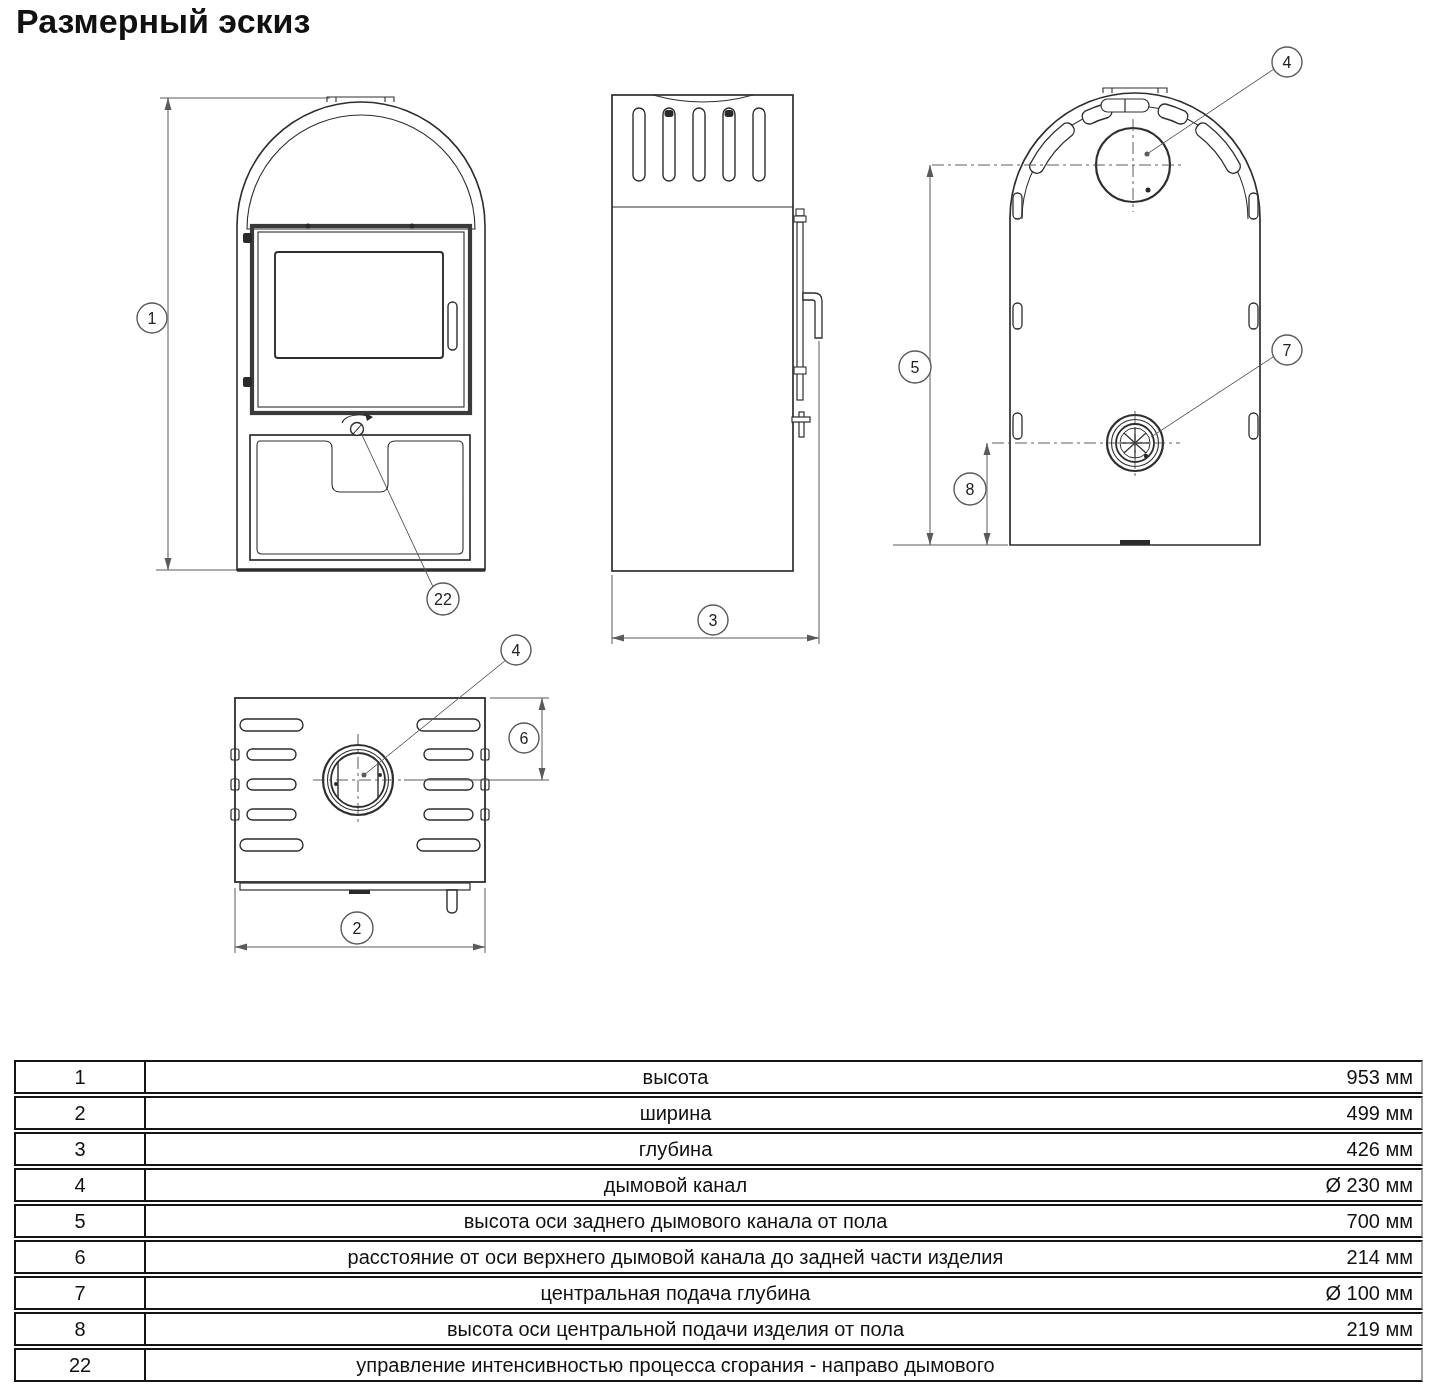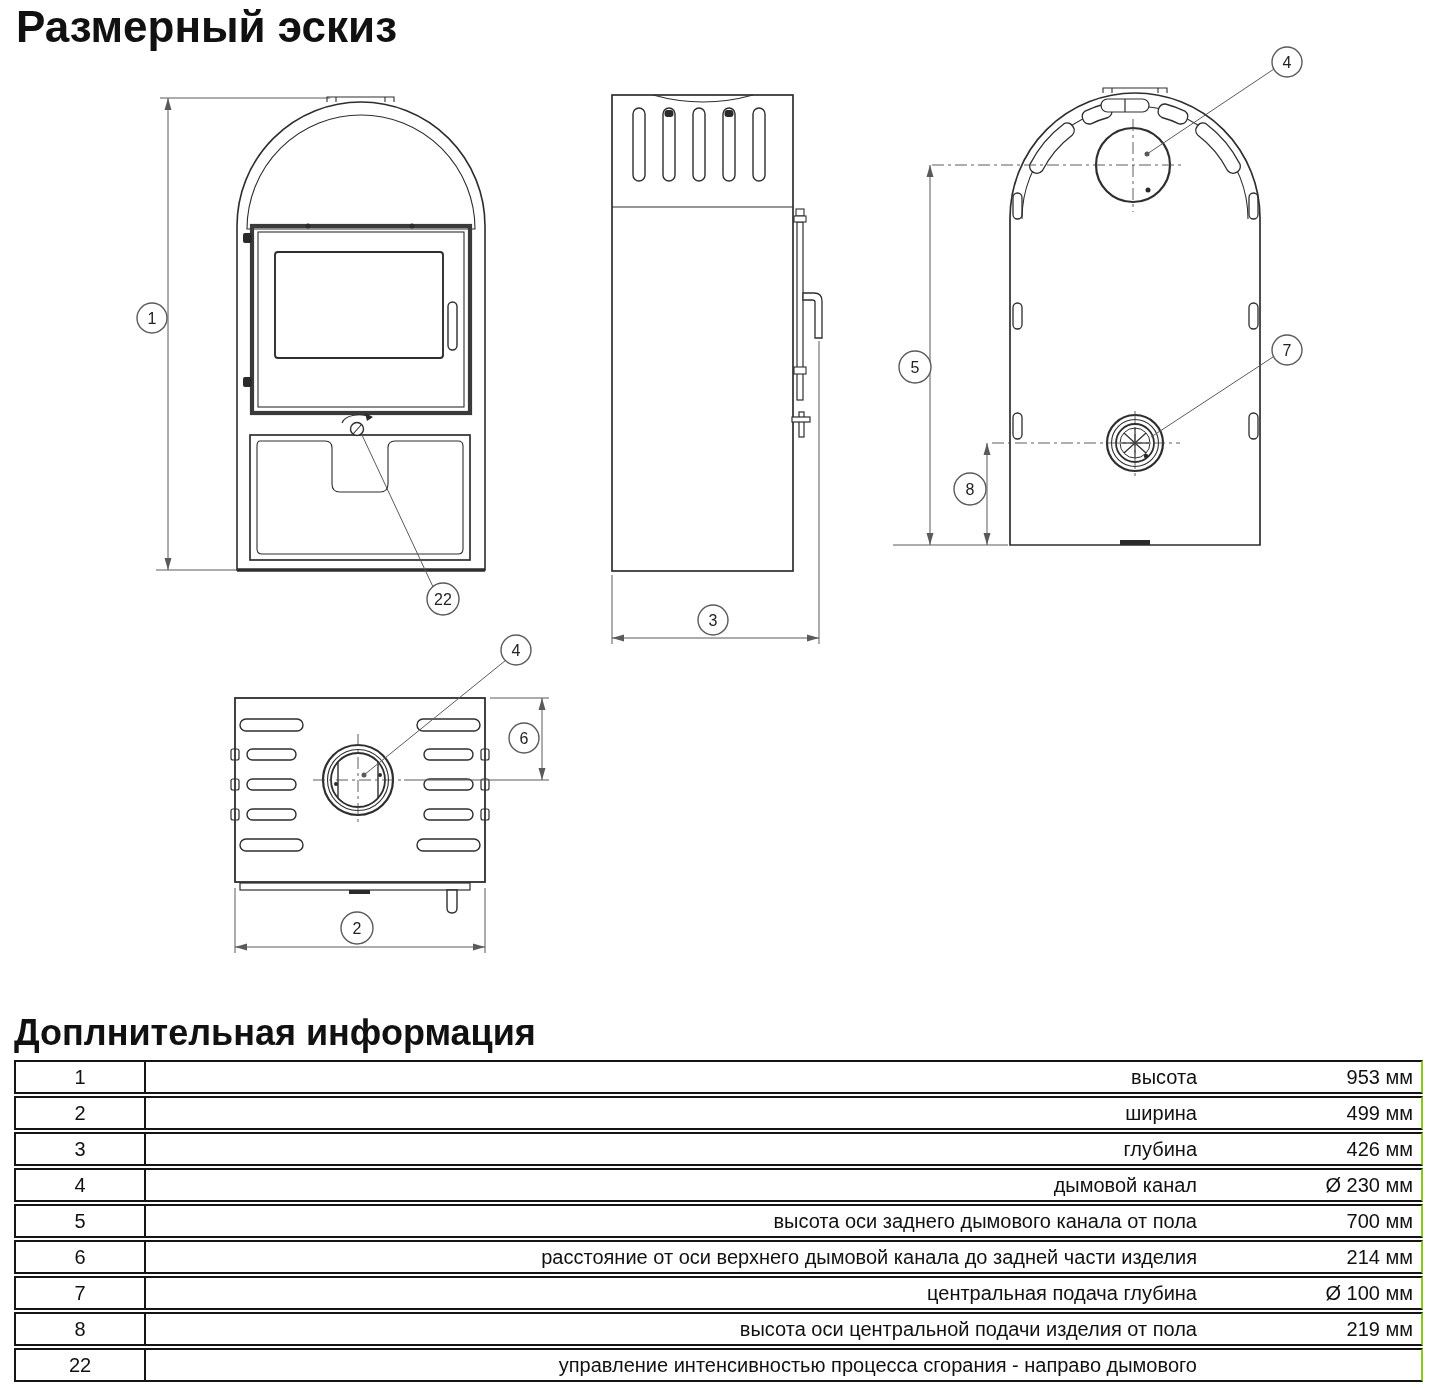--- a/index.html
+++ b/index.html
@@ -1,18 +1,18 @@
 <!DOCTYPE html>
 <html><head>
 <meta charset="utf-8">
 <style>
   html,body{margin:0;padding:0;background:#fff;}
   .page{position:relative;width:1437px;height:1388px;background:#fff;overflow:hidden;
         font-family:"Liberation Sans",sans-serif;color:#111;}
-  .main-title{position:absolute;left:16px;top:2px;font-size:44px;font-weight:bold;letter-spacing:0;}
+  .main-title{position:absolute;left:16px;top:2px;font-size:34px;font-weight:bold;letter-spacing:0;}
   .section-title{position:absolute;left:14px;top:1012px;font-size:36px;font-weight:bold;}
   svg.drawing{position:absolute;left:0;top:0;}
 
   
   .ln{fill:none;stroke:#2e2e2e;stroke-width:1.6;}
   .thick{stroke-width:3.4;}
   .thin{stroke-width:1.1;}
   .frame{fill:none;stroke:#3a3a3a;stroke-width:4.2;}
   .dash{fill:none;stroke:#4a4a4a;stroke-width:0.9;stroke-dasharray:12 4 3 4;}
   .dim{fill:none;stroke:#5a5a5a;stroke-width:1;}
@@ -20,22 +20,22 @@
   .balloon{fill:#fff;stroke:#5a5a5a;stroke-width:1.4;}
   .btxt{font:16px "Liberation Sans",sans-serif;fill:#222;text-anchor:middle;}
   .filldark{fill:#2a2a2a;stroke:none;}
 
   
   table.info{position:absolute;left:14px;top:1058px;width:1409px;
              border-collapse:separate;border-spacing:0 2px;font-size:20px;}
   table.info td{height:28px;padding:1px 8px;background:#fff;
                 border-top:2px solid #141414;border-bottom:2px solid #141414;}
   td.num{width:112px;text-align:center;border-left:2px solid #141414;border-right:2px solid #141414;padding:1px 2px;}
-  td.lbl{border-left:none;border-right:none;text-align:right;}
-  td.val{width:200px;border-left:none;border-right:2px solid #84cc16;text-align:right;white-space:nowrap;margin-top:35px;}
+  td.lbl{border-left:none;border-right:none;text-align:center;}
+  td.val{width:200px;border-left:none;border-right:2px solid #a3a3a3;text-align:right;white-space:nowrap;margin-top:35px;}
 </style>
 </head>
 <body>
 
 <div class="page">
 
   <div class="main-title">Размерный эскиз</div>
 
   <svg class="drawing" width="1437" height="1005" viewBox="0 0 1437 1005" xmlns="http://www.w3.org/2000/svg">
 
@@ -253,21 +253,20 @@
       <text class="btxt" x="516" y="655.5">4</text>
 
       <circle class="balloon" cx="524" cy="738" r="15"></circle>
       <text class="btxt" x="524" y="743.5">6</text>
 
       <circle class="balloon" cx="357" cy="928" r="16"></circle>
       <text class="btxt" x="357" y="933.5">2</text>
     </g>
   </svg>
 
-  <div class="section-title">Доплнительная информация</div>
 
   <table class="info">
     <tbody>
       <tr>
         <td class="num">1</td>
         <td class="lbl">высота</td>
         <td class="val">953 мм</td>
       </tr>
       <tr>
         <td class="num">2</td>

